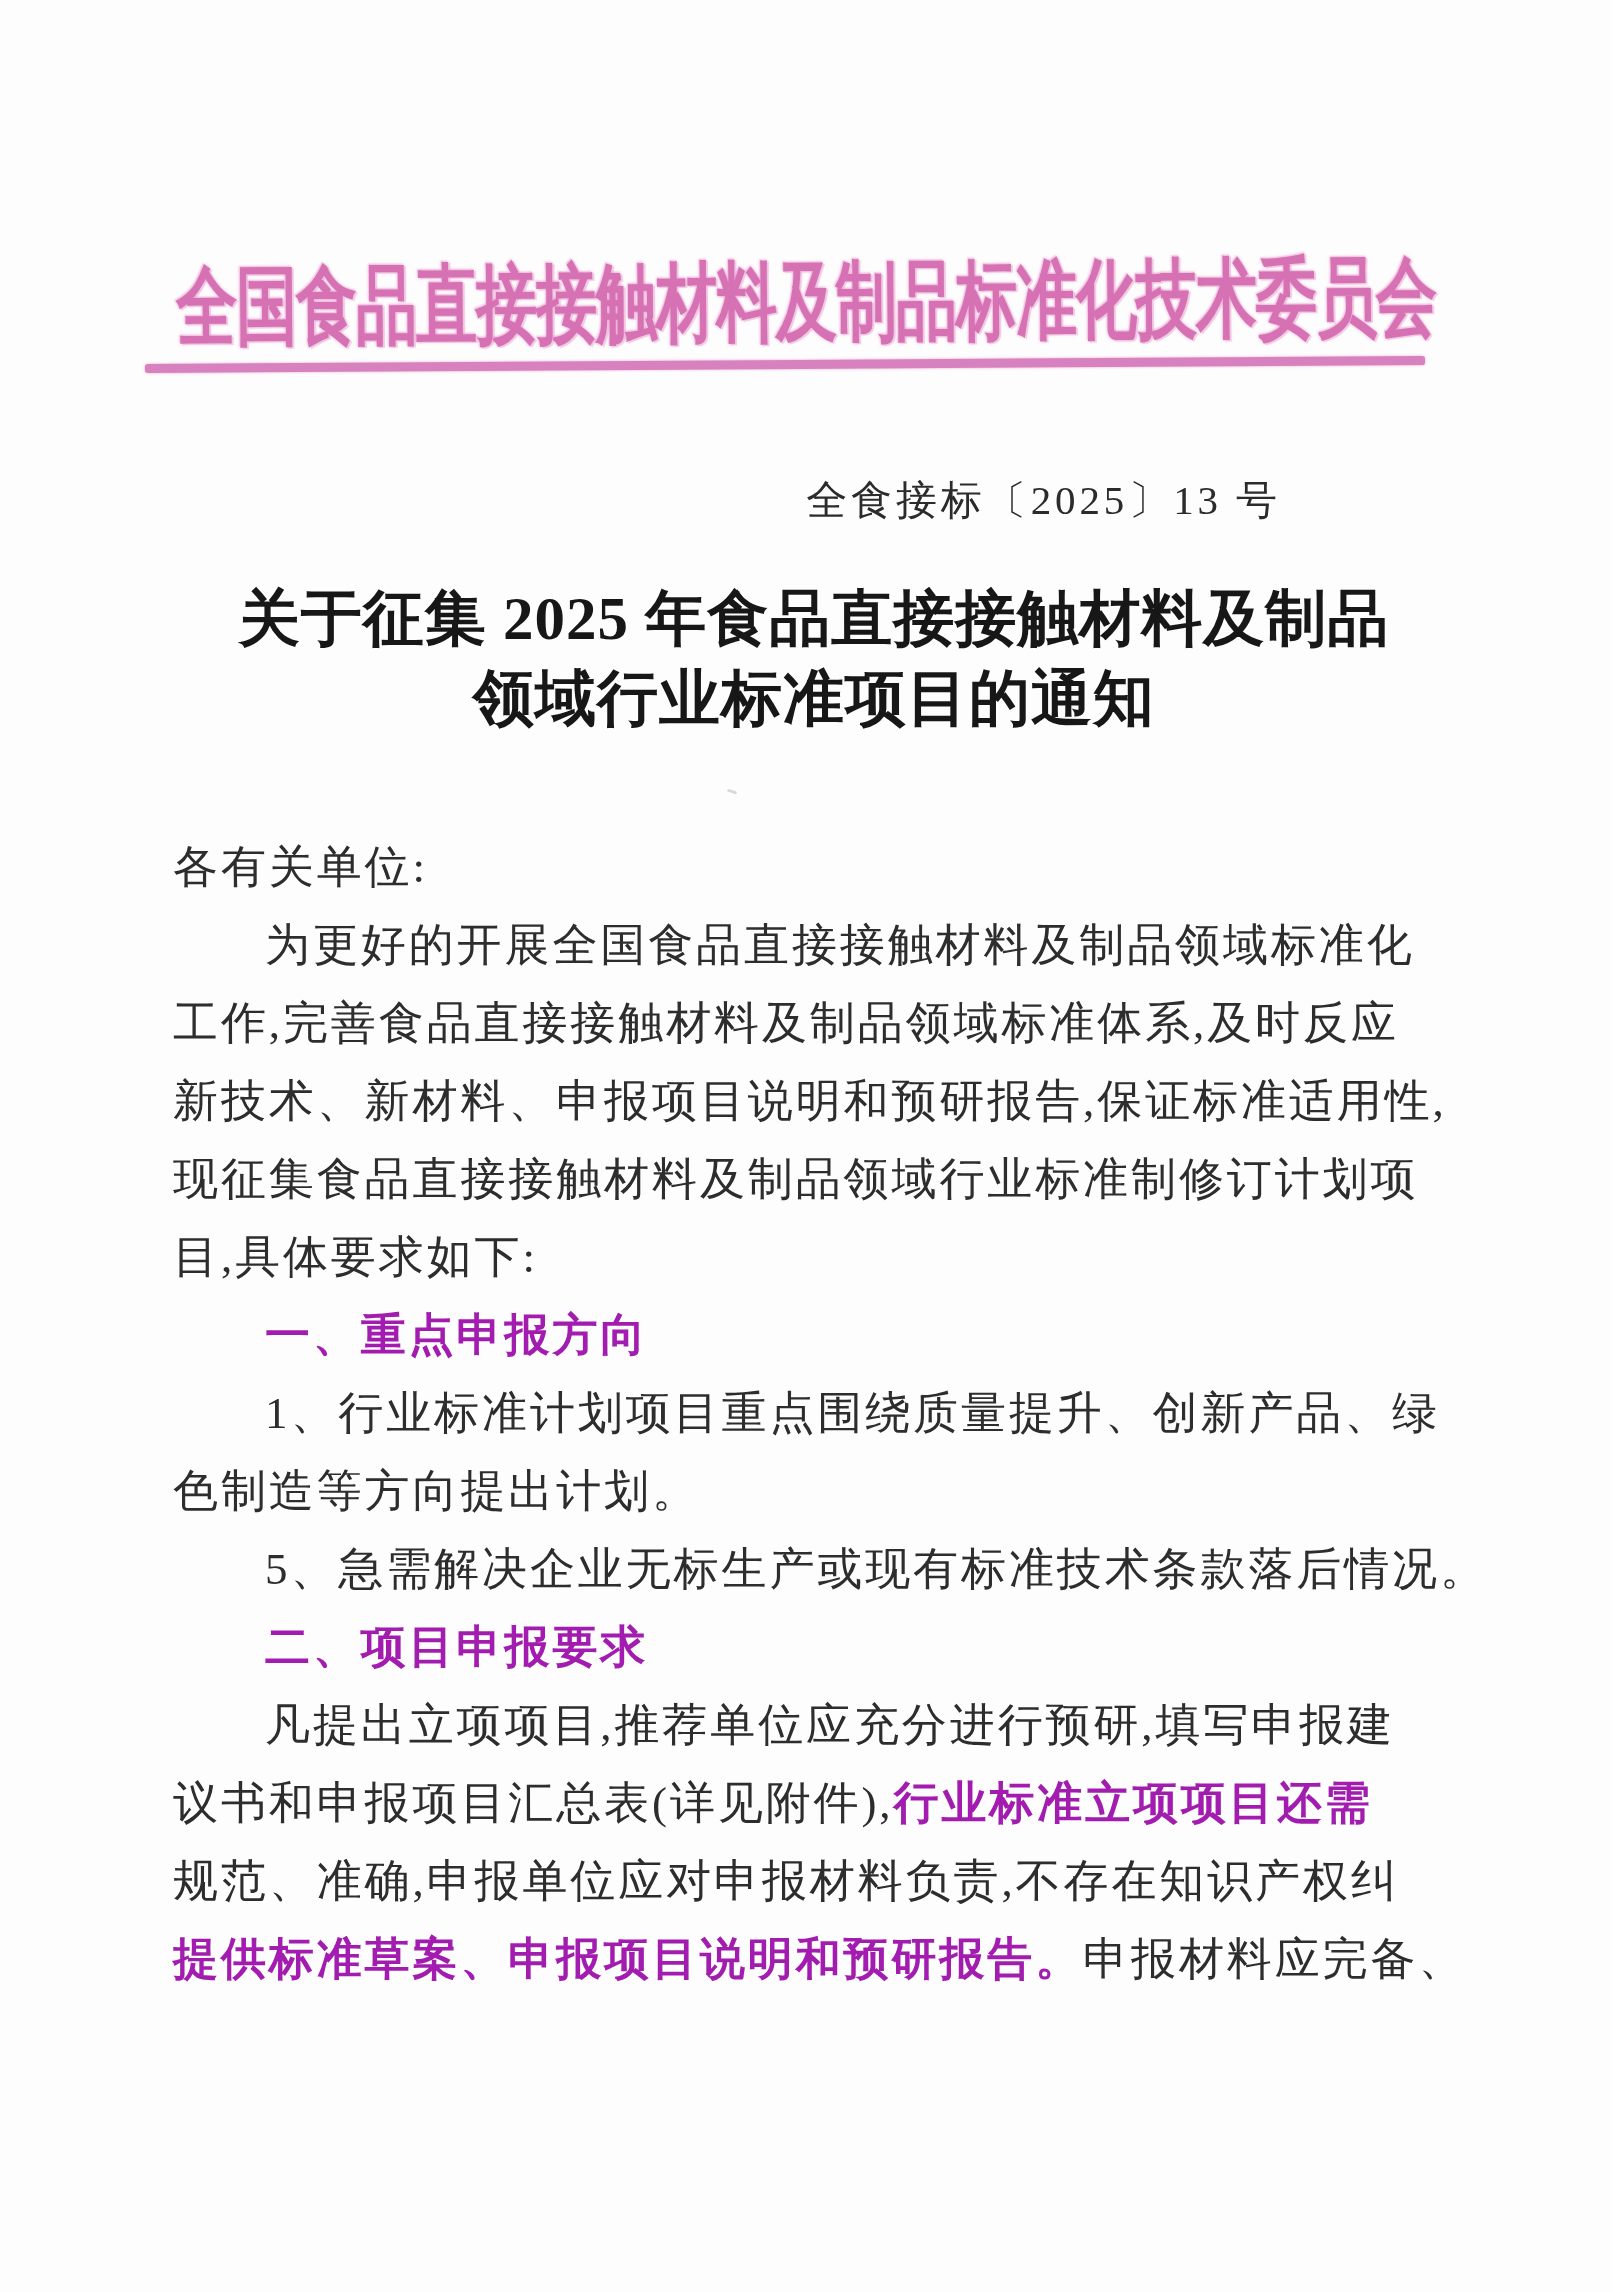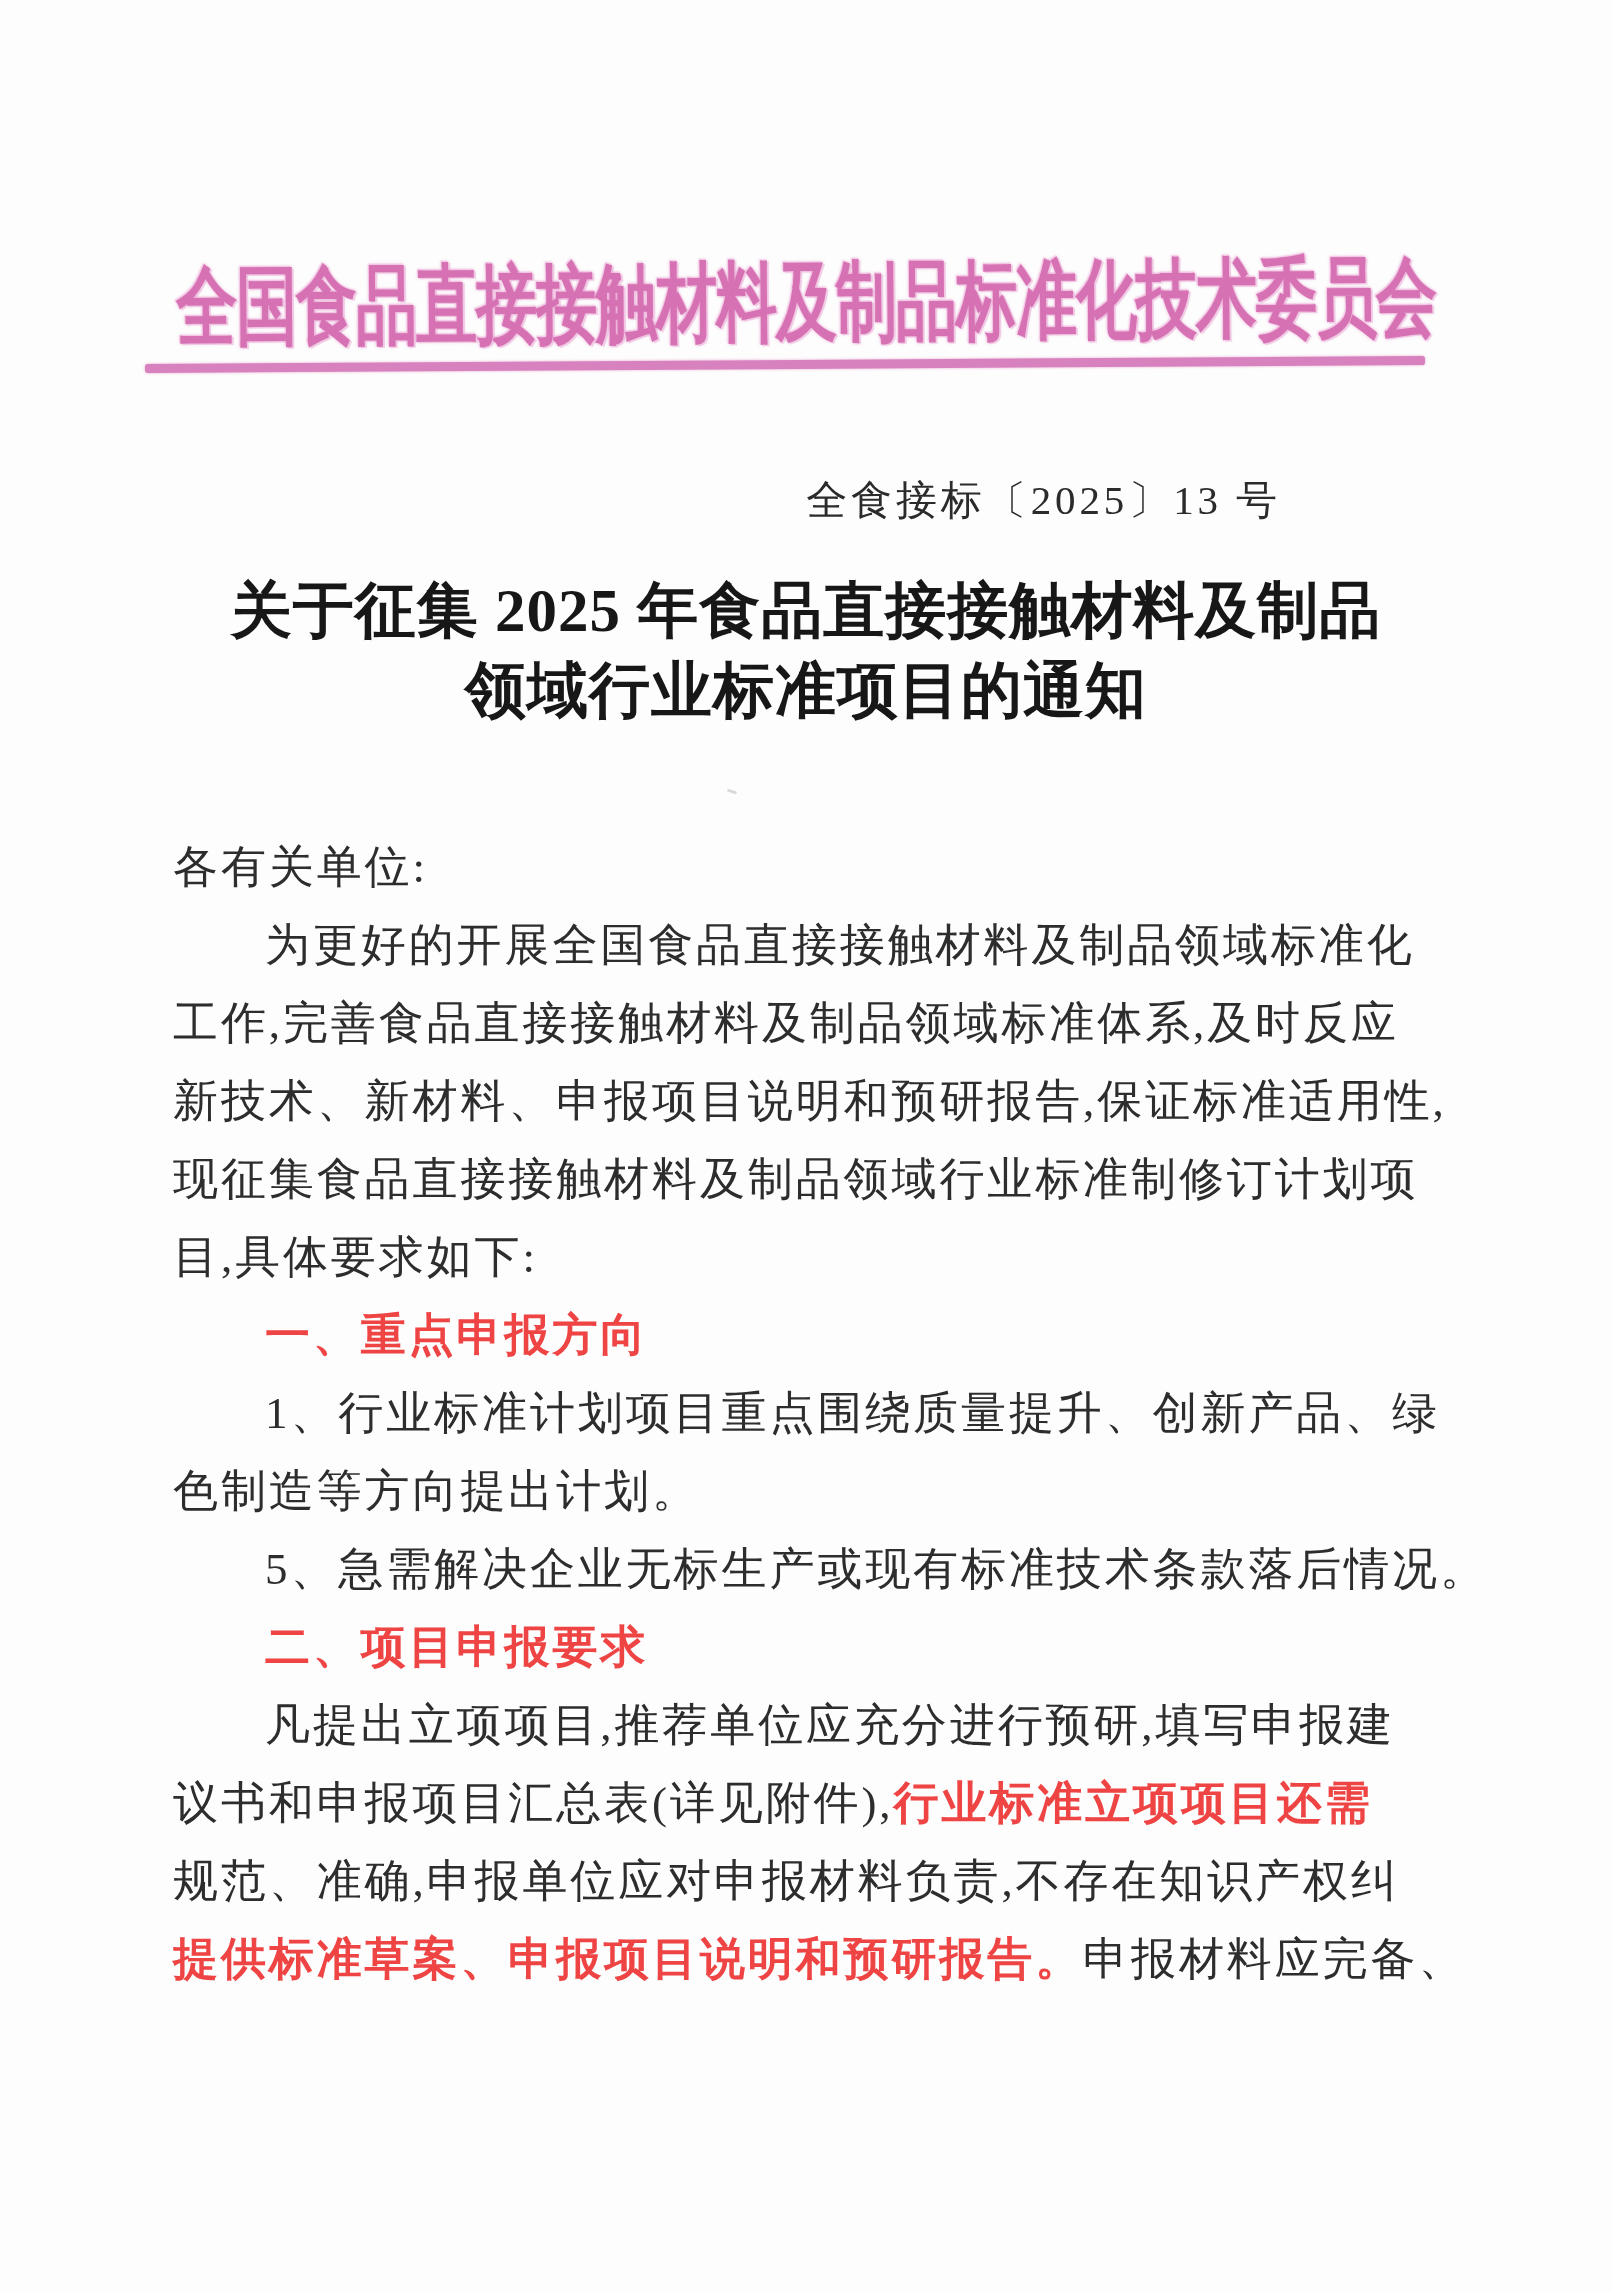--- a/index.html
+++ b/index.html
@@ -63,21 +63,21 @@
     color: #2b2b2b;
     white-space: nowrap;
   }
 
   
   .title {
     position: absolute;
     top: 571px;
     left: 0;
     width: 100%;
-    margin: 0;
+    margin: 8px;
     text-align: center;
     font-size: 61px;
     font-weight: 700;
     line-height: 80px;
     letter-spacing: 1px;
     color: #171717;
     font-family: "Liberation Serif", "DejaVu Serif", serif;
   }
   .title .tl { display: block; white-space: nowrap; }
 
@@ -94,21 +94,21 @@
   }
   .line {
     height: 78px;
     white-space: nowrap;
     margin-left: 28px;
   }
   .line.indent { padding-left: 92px; }
   .b {
     font-weight: 700;
     font-family: "Liberation Sans", "DejaVu Sans", sans-serif;
-    color: #ef4444;
+    color: #a21caf;
     text-align: center;
   }
 
   
   .speck {
     position: absolute;
     top: 790px;
     left: 727px;
     width: 9.8px;
     height: 2.9px;

